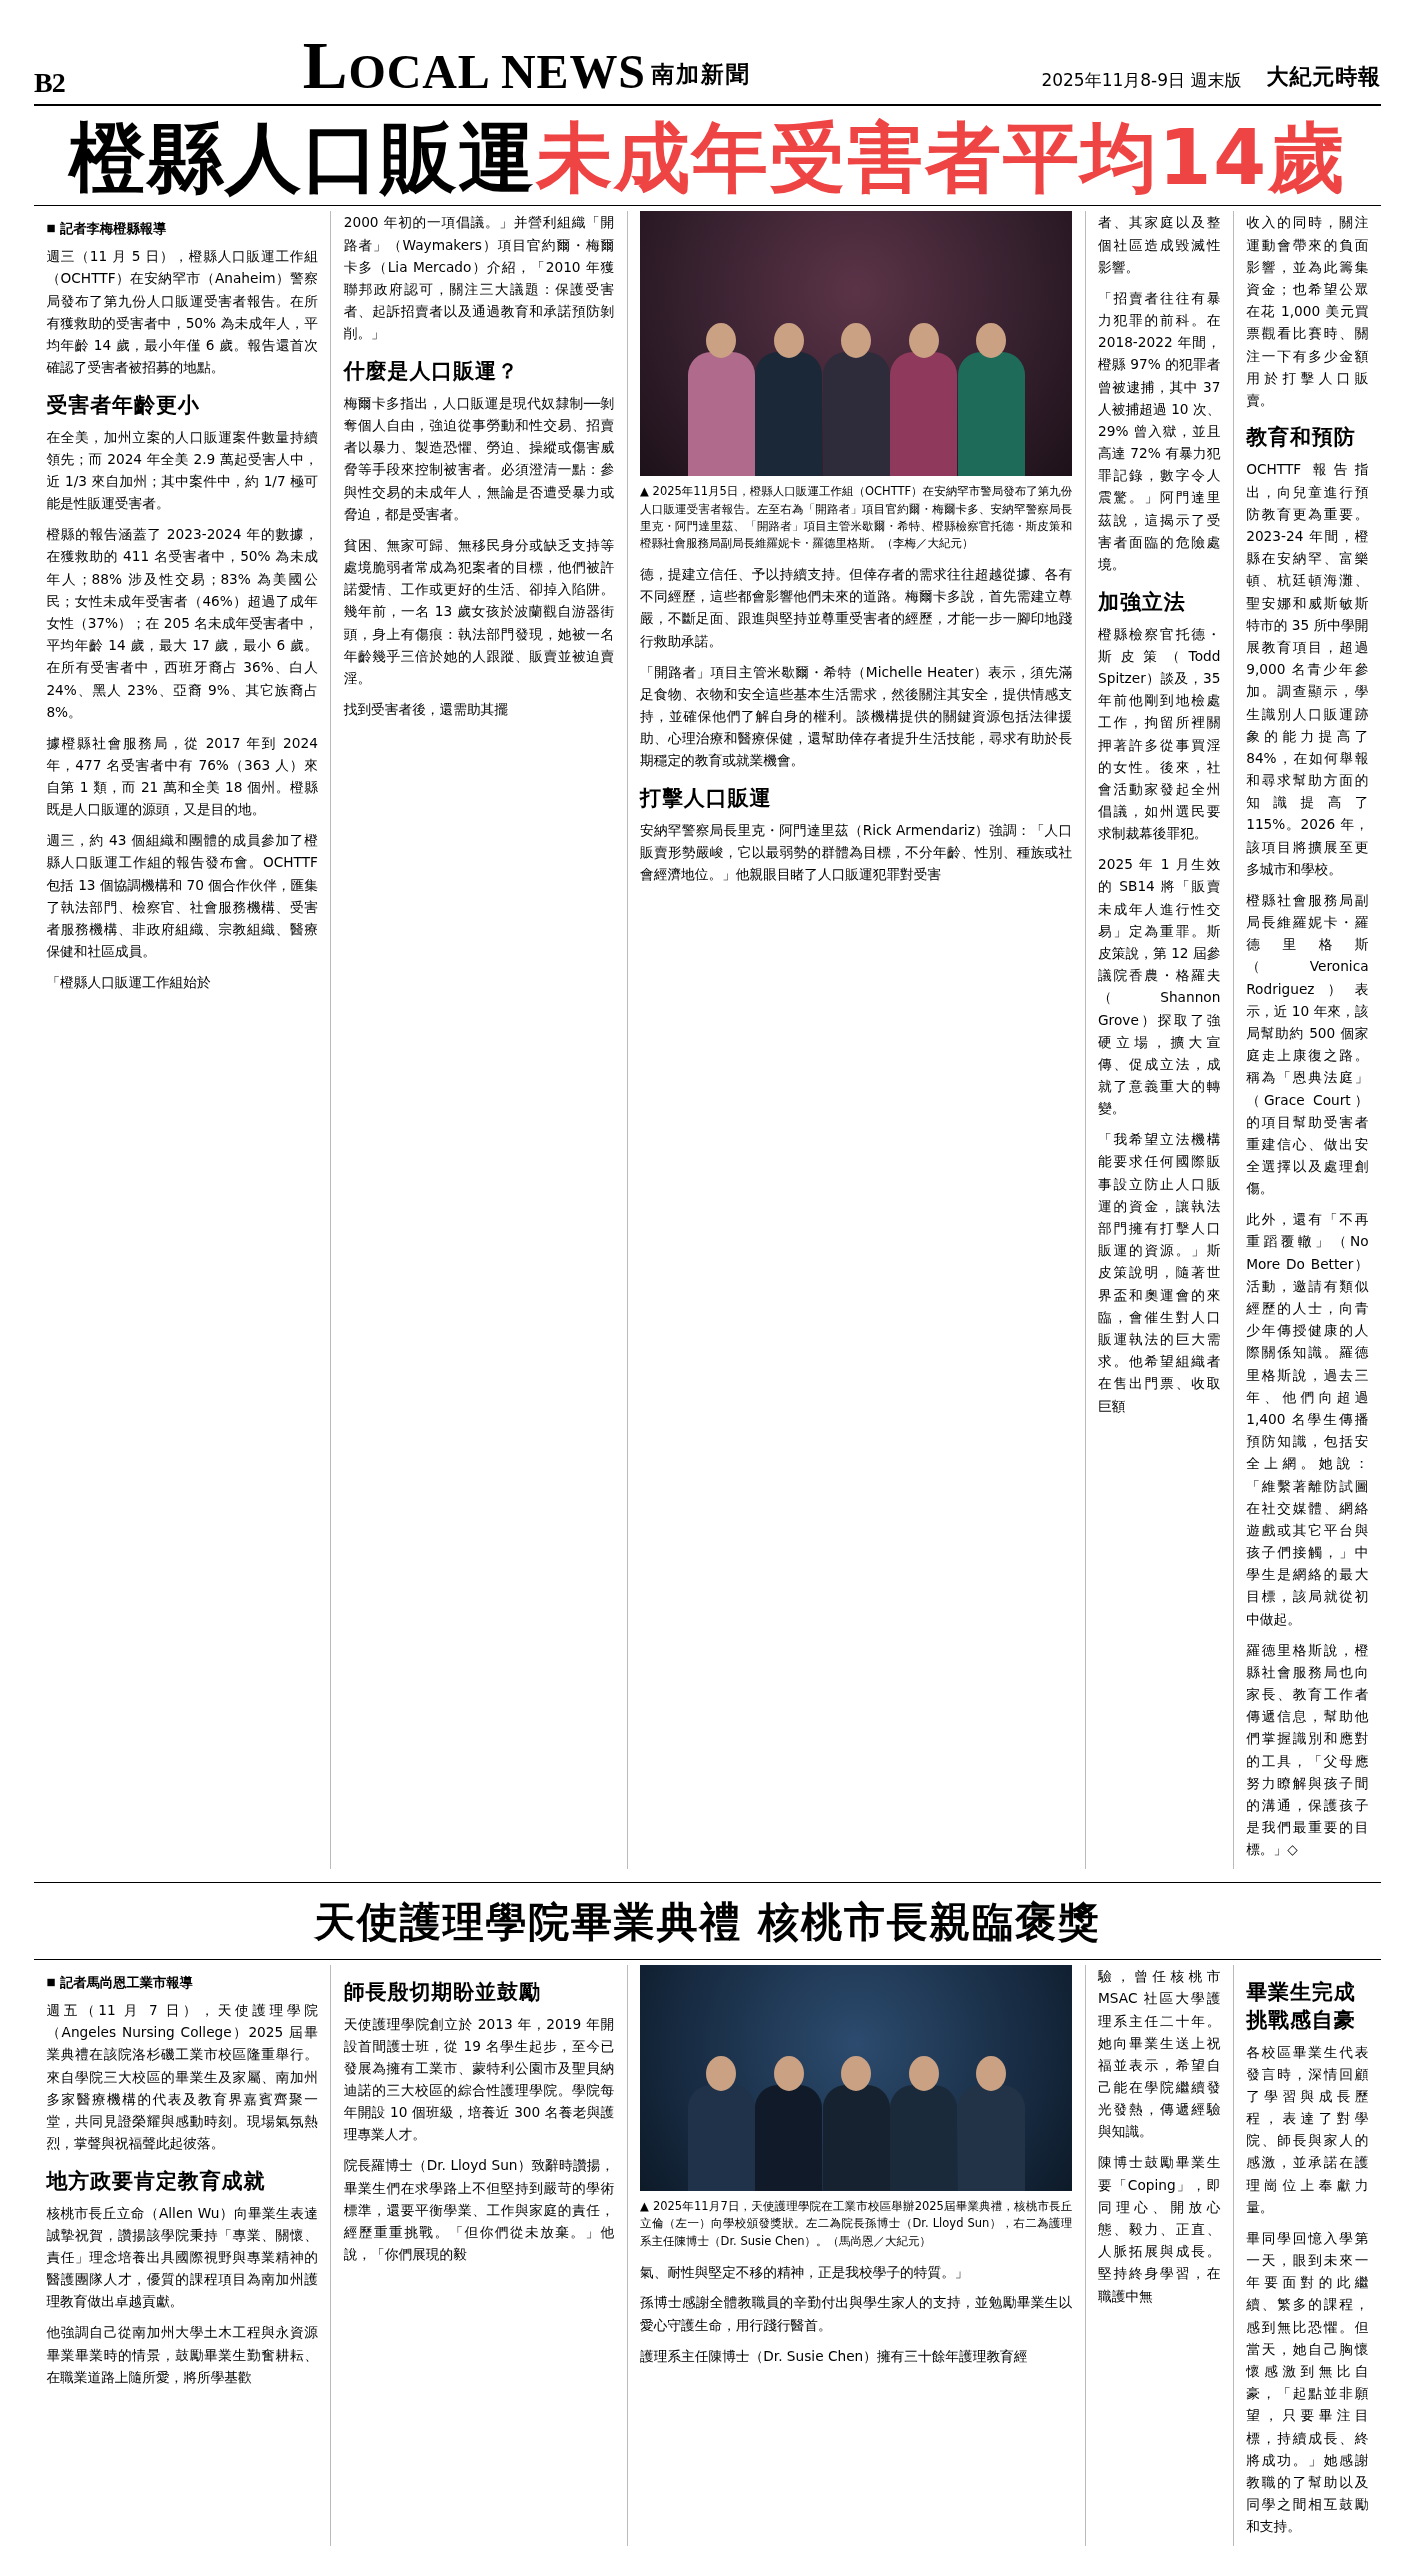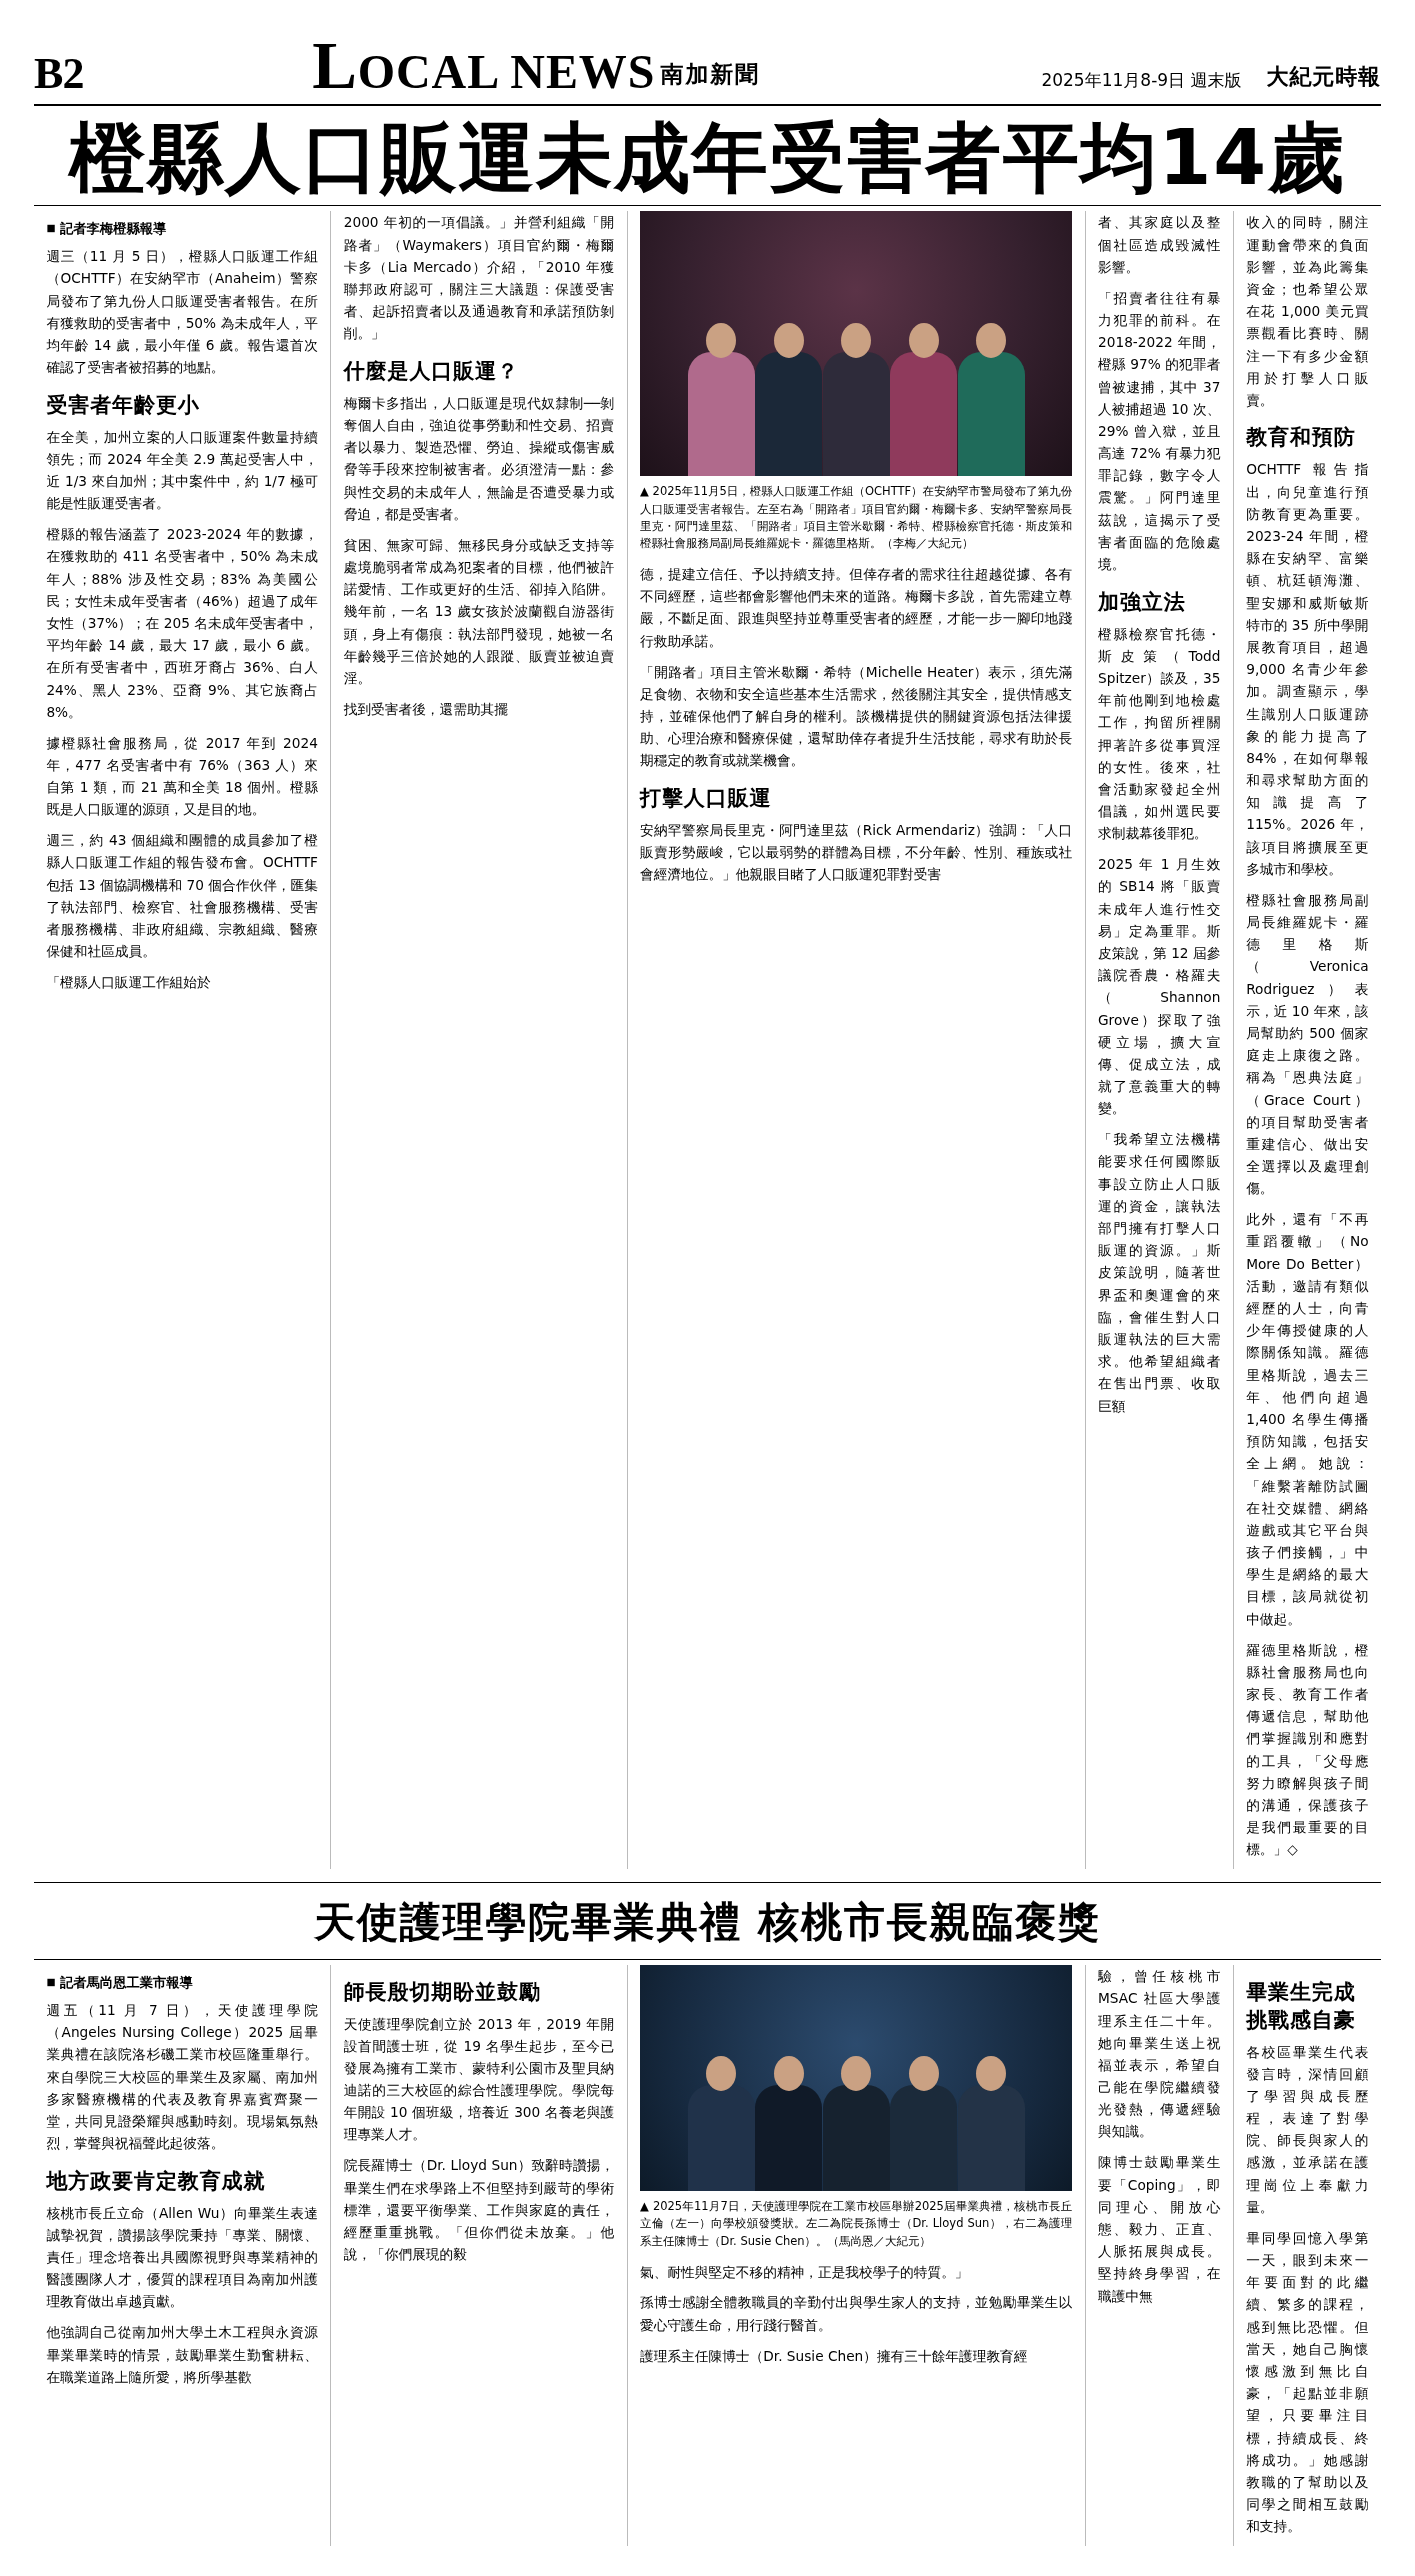--- a/index.html
+++ b/index.html
@@ -8,35 +8,35 @@
     width: 1415px;
     background:#ffffff;
     font-family: "Liberation Serif", "DejaVu Serif", serif;
     color:#000;
   }
   .page { width:1415px; height:2576px; position:relative; padding:0 34px; }
 
   
   .masthead { display:flex; align-items:flex-end; justify-content:space-between;
               border-bottom:2.7px solid #000; padding-bottom:5.3px; margin-top:39px; }
-  .folio { font-size:44px; font-weight:700; font-family:"Liberation Serif",serif; letter-spacing:-0.9px; }
+  .folio { font-size:28px; font-weight:700; font-family:"Liberation Serif",serif; letter-spacing:-0.9px; }
   .masthead-center { display:flex; align-items:flex-end; gap:5.3px; transform:translateX(-26.5px);justify-content:center; }
   .mh-cn { font-size:23px; font-family:"DejaVu Sans", sans-serif; font-weight:700; letter-spacing:1.8px;
            padding-bottom:8.8px; }
   .mh-en { font-size:48px; font-weight:700; letter-spacing:0.9px; font-family:"Liberation Serif",serif; }
   .mh-en .drop { font-size:67px; line-height:0.8; }
   .masthead-right { display:flex; align-items:flex-end; gap:25px; padding-bottom:7px; }
   .mh-date { font-size:17px; font-family:"DejaVu Sans",sans-serif; letter-spacing:0px; }
   .mh-paper { font-size:22px; font-weight:700; font-family:"DejaVu Sans",sans-serif; letter-spacing:0.9px; }
 
   
   .headline1 { text-align:center; margin:14px 0 5.3px; line-height:1; }
   .headline1 .k { font-family:"DejaVu Sans", sans-serif; font-weight:700; font-size:76px;
                   letter-spacing:1.8px; }
-  .headline1 .blue { color:#000000; }
+  .headline1 .blue { color:#ef4444; }
   .rule-thin { border-top:1.3px solid #000; margin:8.8px 0 0; }
 
   
   .cols { display:flex; gap:0; }
   .col { padding:0 12.4px; }
   .col + .col { border-left:0.9px solid #bbb; }
   .byline { font-size:13.3px; font-family:"DejaVu Sans",sans-serif; margin:8.8px 0 7px; font-weight:600;}
   .byline:before { content:"■"; font-size:9.7px; margin-right:4.4px; vertical-align:1.8px; }
   p.body { font-size:13.7px; line-height:1.62; text-align:justify; margin:0 0 8.8px;
            font-family:"DejaVu Sans", sans-serif; }

